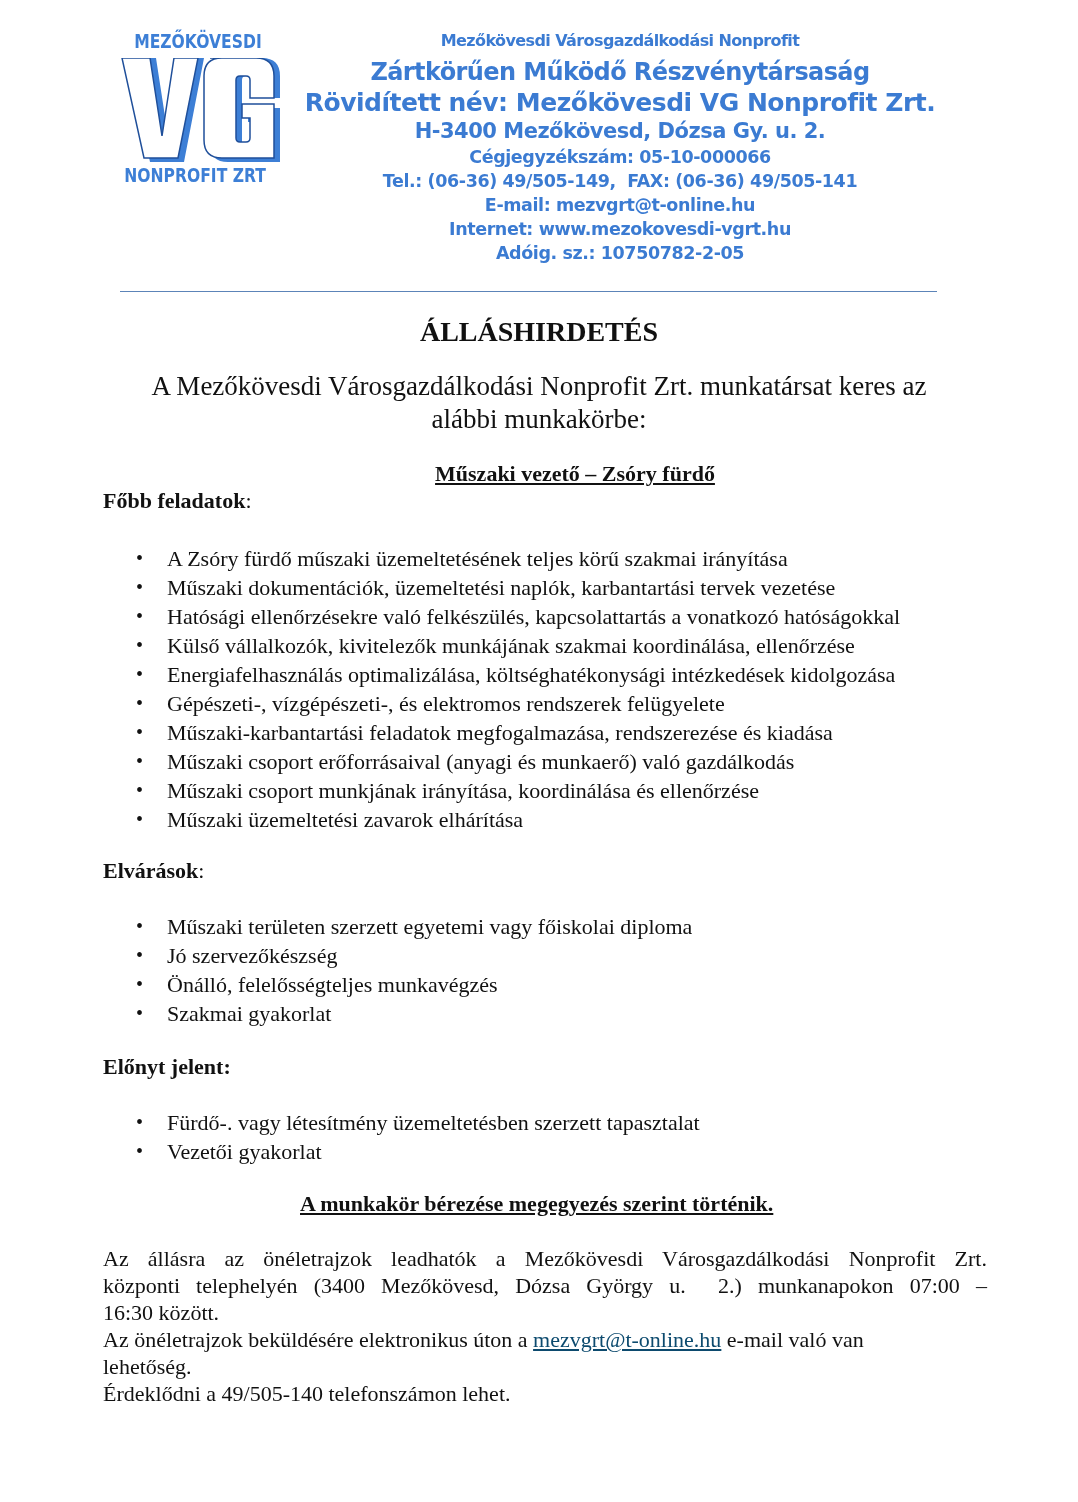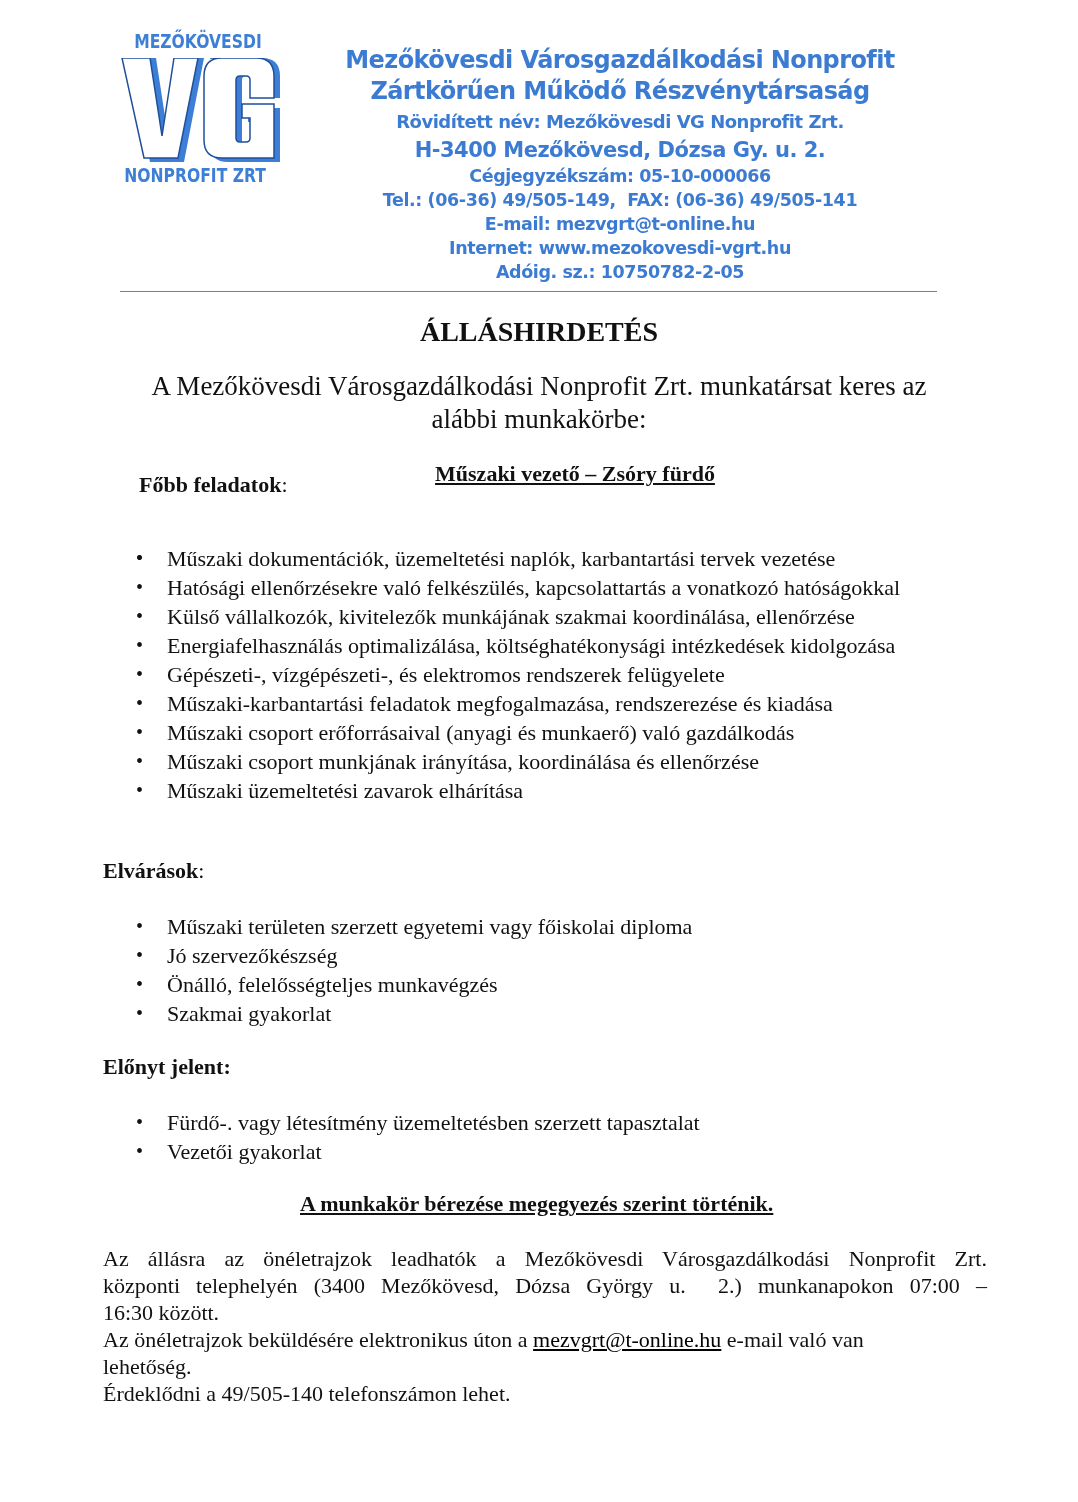--- a/index.html
+++ b/index.html
@@ -16,23 +16,23 @@
       white-space: nowrap;
     }
     .logo .top { top: 2px; width: 195px; }
     .logo .bottom { top: 136px; width: 188px; }
     .logo svg { position: absolute; left: 2px; top: 30px; }
 
     .company {
       position: absolute; left: 300px; top: 26px; width: 640px; text-align: center;
       font-family: "DejaVu Sans", sans-serif; font-weight: bold; color: #3b7bd2;
     }
-    .company .l1 { font-size: 24px; line-height: 30px; letter-spacing: -0.6px; margin-top: 19px; }
+    .company .l1 { font-size: 16px; line-height: 30px; letter-spacing: -0.6px; }
     .company .l2 { font-size: 24px; line-height: 32px; letter-spacing: -0.6px; }
-    .company .l3 { font-size: 18px; line-height: 28px; letter-spacing: -0.5px; margin-top: 1px; }
+    .company .l3 { font-size: 25px; line-height: 28px; letter-spacing: -0.5px; margin-top: 1px; }
     .company .l4 { font-size: 21px; line-height: 28px; letter-spacing: -0.5px; }
     .company .sm { font-size: 17.5px; line-height: 24px; letter-spacing: -0.4px; }
 
     .rule {
       position: absolute; left: 120px; top: 291px; width: 817px; height: 0;
       border-top: 1.5px solid #5c84b8;
     }
 
     
     .title {
@@ -60,21 +60,21 @@
       position: absolute; left: 33px; top: 0; font-size: 20px;
     }
     .salary {
       position: absolute; left: 300px; top: 1191px; font-size: 22px; text-decoration: underline; font-weight: bold;
     }
     .contact {
       position: absolute; left: 103px; top: 1245px; width: 884px; font-size: 22px; line-height: 27px;
     }
     .contact p { margin: 0; }
     .contact .justify { text-align: justify; text-align-last: justify; }
-    .contact a { color: #000000; text-decoration: underline; }
+    .contact a { color: #0c4a6e; text-decoration: underline; }
   </style>
 </head>
 <body>
 
 <header>
   <div class="logo">
     <div class="top">MEZŐKÖVESDI</div>
     <svg width="160" height="104" viewBox="0 0 160 104">
 
       <g fill="#3d7fd6">
@@ -107,23 +107,23 @@
 <main>
   <div class="title">ÁLLÁSHIRDETÉS</div>
 
   <div class="intro">
     <div>A Mezőkövesdi Városgazdálkodási Nonprofit Zrt. munkatársat keres az</div>
     <div>alábbi munkakörbe:</div>
   </div>
 
   <div class="position">Műszaki vezető – Zsóry fürdő</div>
 
-  <div class="section-head" style="top:472px;margin-left:36px;"><b>Főbb feladatok</b><span>:</span></div>
+  <div class="section-head" style="top:488px;"><b>Főbb feladatok</b><span>:</span></div>
   <ul class="bullets" style="top:544px;">
-    <li><span class="dot">•</span></li>
+    <li><span class="dot">•</span><span>A Zsóry fürdő műszaki üzemeltetésének teljes körű szakmai irányítása</span></li>
     <li><span class="dot">•</span><span>Műszaki dokumentációk, üzemeltetési naplók, karbantartási tervek vezetése</span></li>
     <li><span class="dot">•</span><span>Hatósági ellenőrzésekre való felkészülés, kapcsolattartás a vonatkozó hatóságokkal</span></li>
     <li><span class="dot">•</span><span>Külső vállalkozók, kivitelezők munkájának szakmai koordinálása, ellenőrzése</span></li>
     <li><span class="dot">•</span><span>Energiafelhasználás optimalizálása, költséghatékonysági intézkedések kidolgozása</span></li>
     <li><span class="dot">•</span><span>Gépészeti-, vízgépészeti-, és elektromos rendszerek felügyelete</span></li>
     <li><span class="dot">•</span><span>Műszaki-karbantartási feladatok megfogalmazása, rendszerezése és kiadása</span></li>
     <li><span class="dot">•</span><span>Műszaki csoport erőforrásaival (anyagi és munkaerő) való gazdálkodás</span></li>
     <li><span class="dot">•</span><span>Műszaki csoport munkjának irányítása, koordinálása és ellenőrzése</span></li>
     <li><span class="dot">•</span><span>Műszaki üzemeltetési zavarok elhárítása</span></li>
   </ul>

